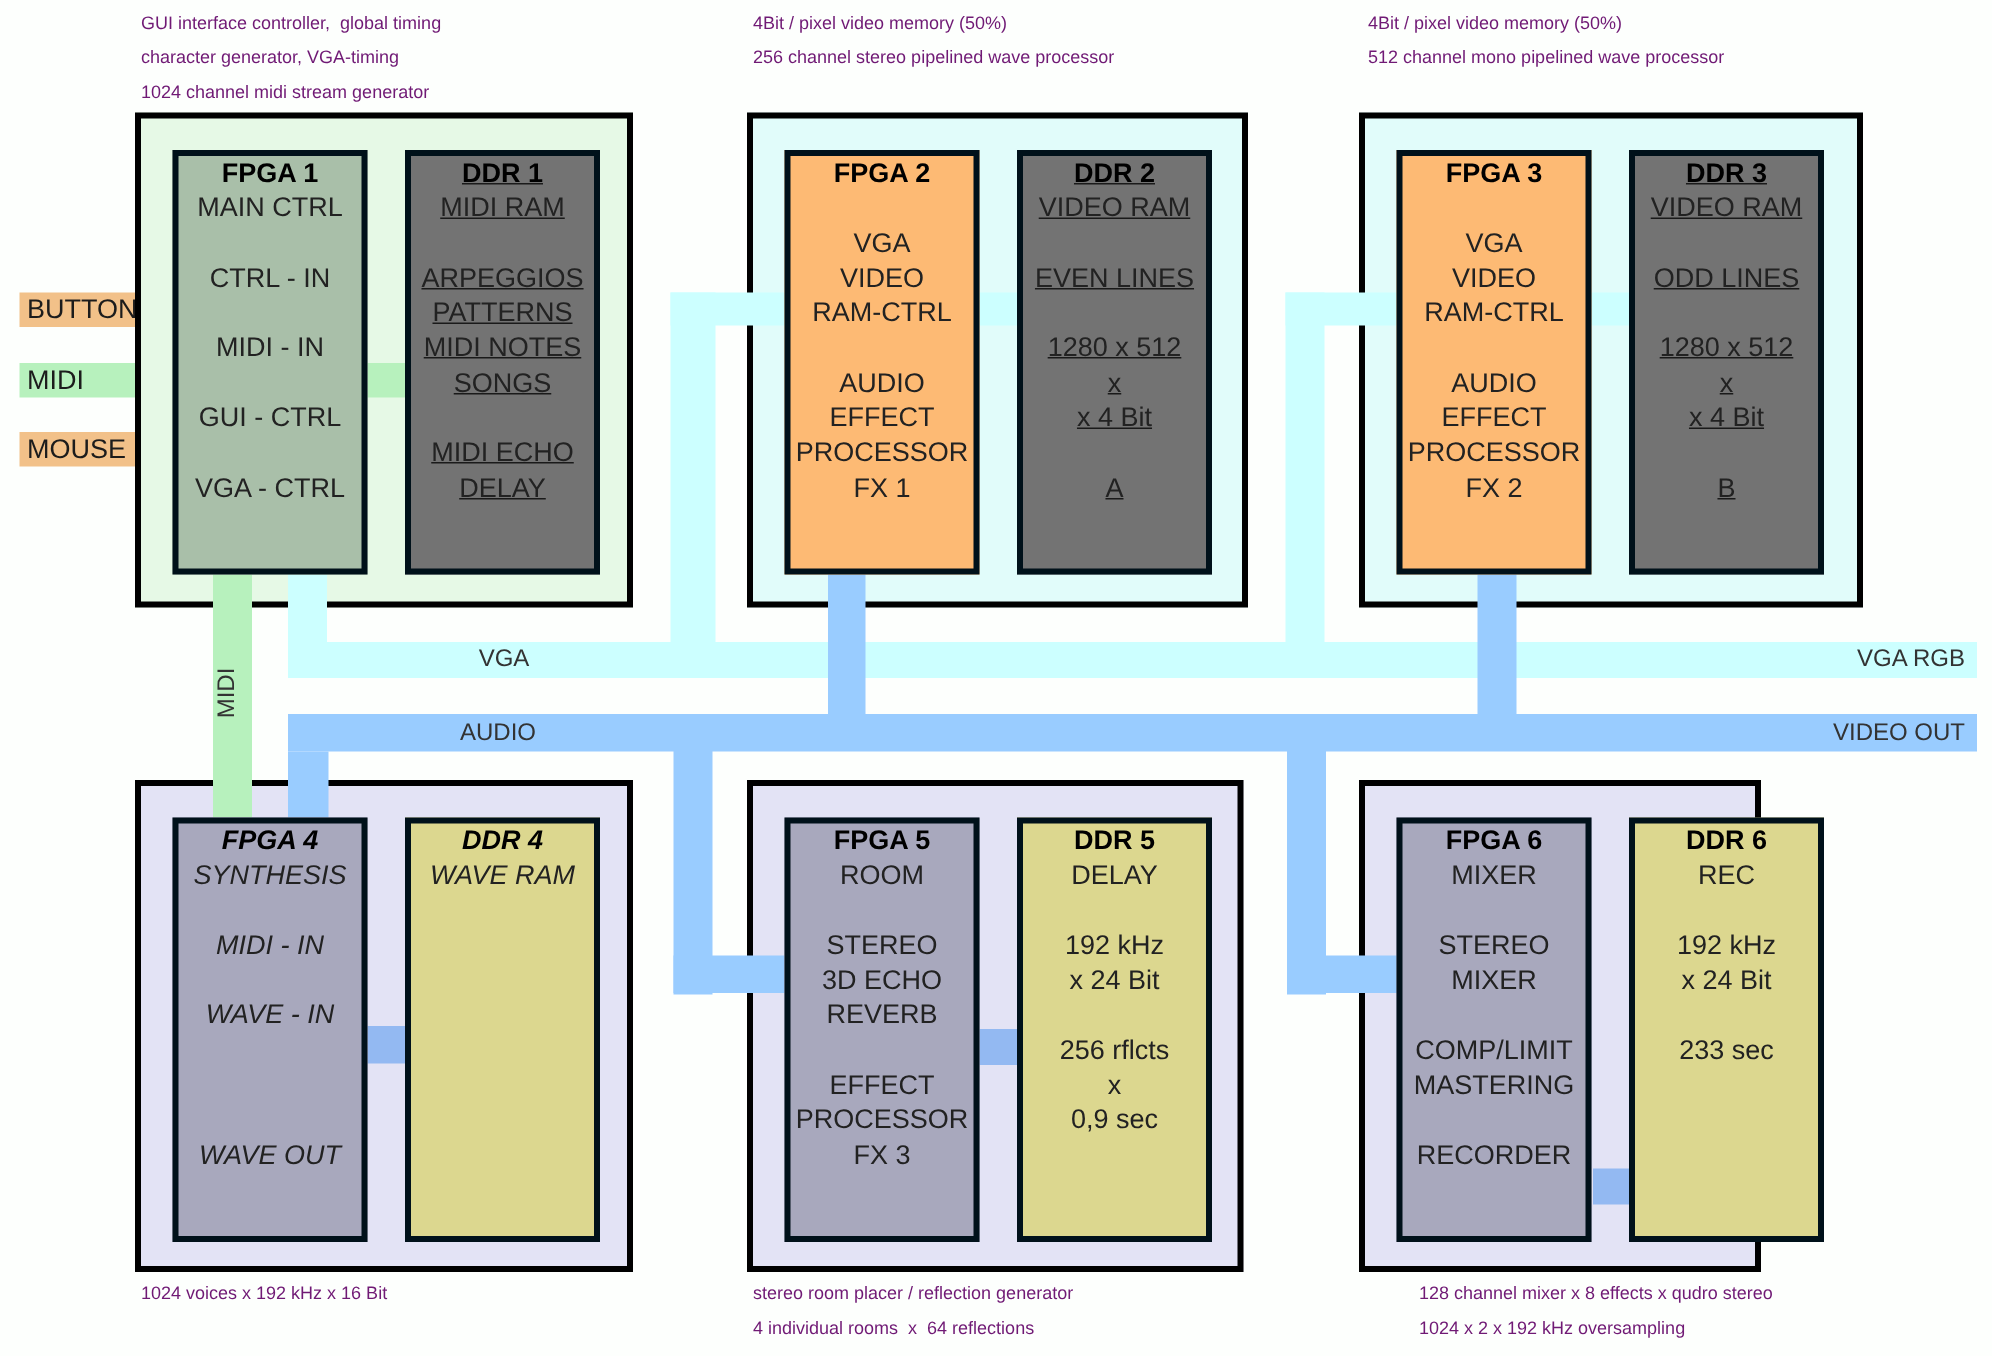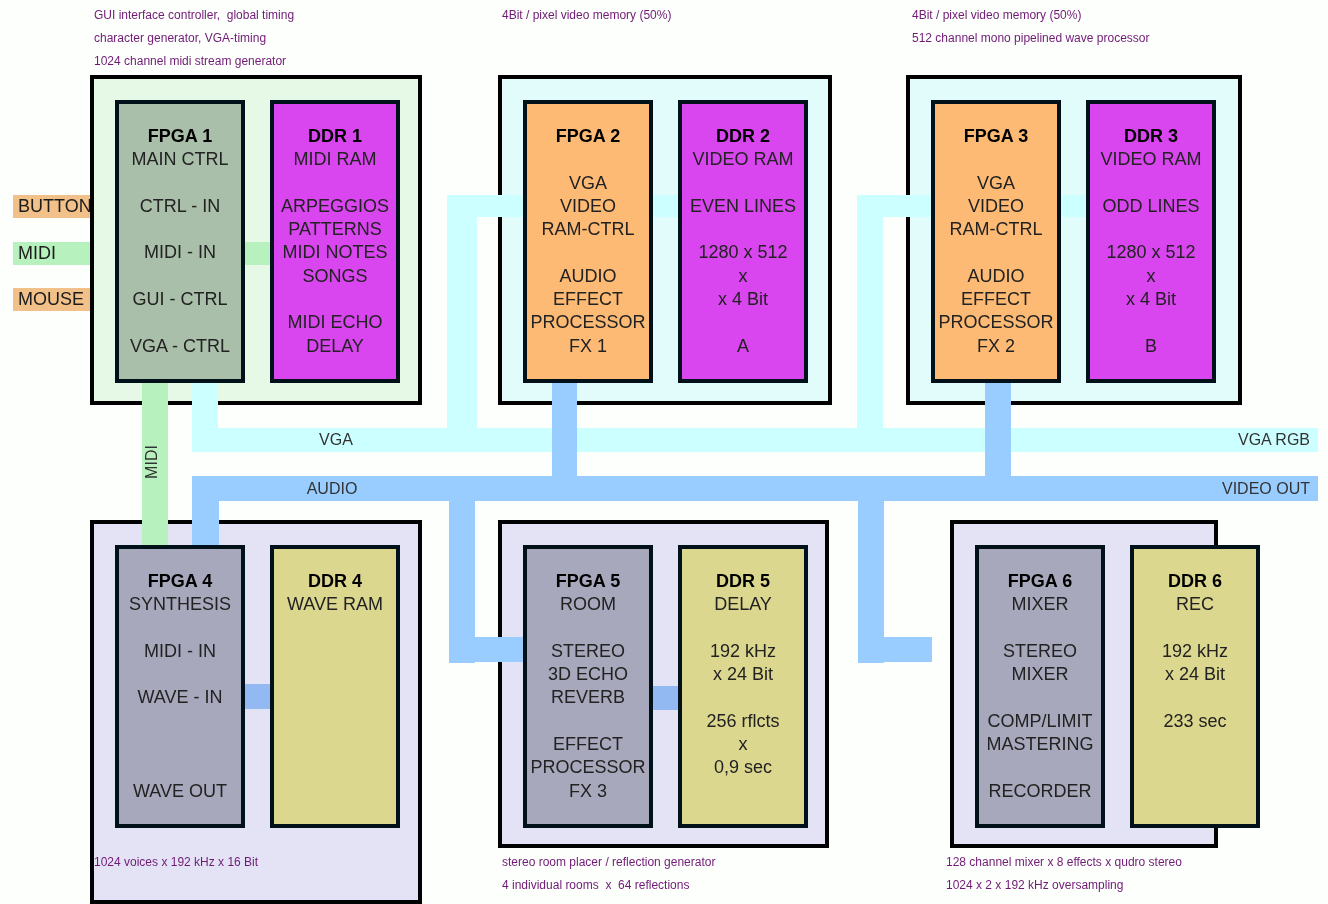--- a/index.html
+++ b/index.html
@@ -20,23 +20,23 @@
   .theme-cyan{background:#e1fcfa;}
   .theme-lavender{background:#e3e3f5;}
   
   .box{position:absolute;top:21px;width:130px;height:283px;border:4px solid #00111a;
        box-sizing:border-box;z-index:4;text-align:center;}
   .box.fpga{left:21px;}
   .box.ddr{left:176px;}
   .theme-green  .box.fpga{background:#a9bfa9;}
   .theme-cyan   .box.fpga{background:#fdba74;}
   .theme-lavender .box.fpga{background:#a8a8bd;}
-  .theme-green .box.ddr, .theme-cyan .box.ddr{background:#d946ef;}
+  .theme-green .box.ddr, .theme-cyan .box.ddr{background:#737373;text-decoration:underline;}
   .theme-lavender .box.ddr{background:#dcd78f;}
-  .rows{padding-top:21px;}
+  .rows{}
   .row{height:23.3px;line-height:23.3px;font-size:18px;color:#222;white-space:pre;}
   .row:first-child{font-weight:bold;color:#000;}
   
   .bus{position:absolute;z-index:3;}
   .bus.cyan{background:#ccffff;}
   .bus.blue{background:#99ccff;}
   .bus.blue-dk{background:#93b9f2;}
   .bus.green{background:#b7f1bd;}
   
   .buslabel{position:absolute;z-index:5;font-size:16px;color:#333;}
@@ -136,21 +136,21 @@
           <div class="row">ODD LINES</div>
           <div class="row"></div>
           <div class="row">1280 x 512</div>
           <div class="row">x</div>
           <div class="row">x 4 Bit</div>
           <div class="row"></div>
           <div class="row">B</div>
         </div>
       </div>
   </div>
-  <div class="mod theme-lavender" style="left:90px;top:520px;width:332px;height:384px;">
+  <div class="mod theme-lavender" style="left:90px;top:520px;width:332px;height:328px;font-style:italic;">
     <div class="box fpga">
         <div class="rows">
           <div class="row">FPGA 4</div>
           <div class="row">SYNTHESIS</div>
           <div class="row"></div>
           <div class="row">MIDI - IN</div>
           <div class="row"></div>
           <div class="row">WAVE - IN</div>
           <div class="row"></div>
           <div class="row"></div>
@@ -196,21 +196,21 @@
           <div class="row">192 kHz</div>
           <div class="row">x 24 Bit</div>
           <div class="row"></div>
           <div class="row">256 rflcts</div>
           <div class="row">x</div>
           <div class="row">0,9 sec</div>
           <div class="row"></div>
         </div>
       </div>
   </div>
-  <div class="mod theme-lavender" style="left:906px;top:520px;width:268px;height:328px;margin-left:44px;">
+  <div class="mod theme-lavender" style="left:906px;top:520px;width:268px;height:328px;">
     <div class="box fpga">
         <div class="rows">
           <div class="row">FPGA 6</div>
           <div class="row">MIXER</div>
           <div class="row"></div>
           <div class="row">STEREO</div>
           <div class="row">MIXER</div>
           <div class="row"></div>
           <div class="row">COMP/LIMIT</div>
           <div class="row">MASTERING</div>
@@ -228,21 +228,21 @@
           <div class="row"></div>
           <div class="row">233 sec</div>
           <div class="row"></div>
           <div class="row"></div>
           <div class="row"></div>
         </div>
       </div>
   </div>
 
   <div class="caption" style="left:94px;top:4px;"><div class="cap-line">GUI interface controller,  global timing</div><div class="cap-line">character generator, VGA-timing</div><div class="cap-line">1024 channel midi stream generator</div></div>
-  <div class="caption" style="left:502px;top:4px;"><div class="cap-line">4Bit / pixel video memory (50%)</div></div>
+  <div class="caption" style="left:502px;top:4px;"><div class="cap-line">4Bit / pixel video memory (50%)</div><div class="cap-line">256 channel stereo pipelined wave processor</div></div>
   <div class="caption" style="left:912px;top:4px;"><div class="cap-line">4Bit / pixel video memory (50%)</div><div class="cap-line">512 channel mono pipelined wave processor</div></div>
   <div class="caption" style="left:94px;top:851px;"><div class="cap-line">1024 voices x 192 kHz x 16 Bit</div></div>
   <div class="caption" style="left:502px;top:851px;"><div class="cap-line">stereo room placer / reflection generator</div><div class="cap-line">4 individual rooms  x  64 reflections</div></div>
   <div class="caption" style="left:930px;top:851px;margin-left:16px;"><div class="cap-line">128 channel mixer x 8 effects x qudro stereo</div><div class="cap-line">1024 x 2 x 192 kHz oversampling</div></div>
 
   <div class="bus cyan" style="left:192px;top:428px;width:1126px;height:24px;"></div>
   <div class="bus cyan" style="left:447px;top:195px;width:30px;height:257px;"></div>
   <div class="bus cyan" style="left:447px;top:195px;width:231px;height:22px;"></div>
   <div class="bus cyan" style="left:857px;top:195px;width:26px;height:257px;"></div>
   <div class="bus cyan" style="left:857px;top:195px;width:230px;height:22px;"></div>

